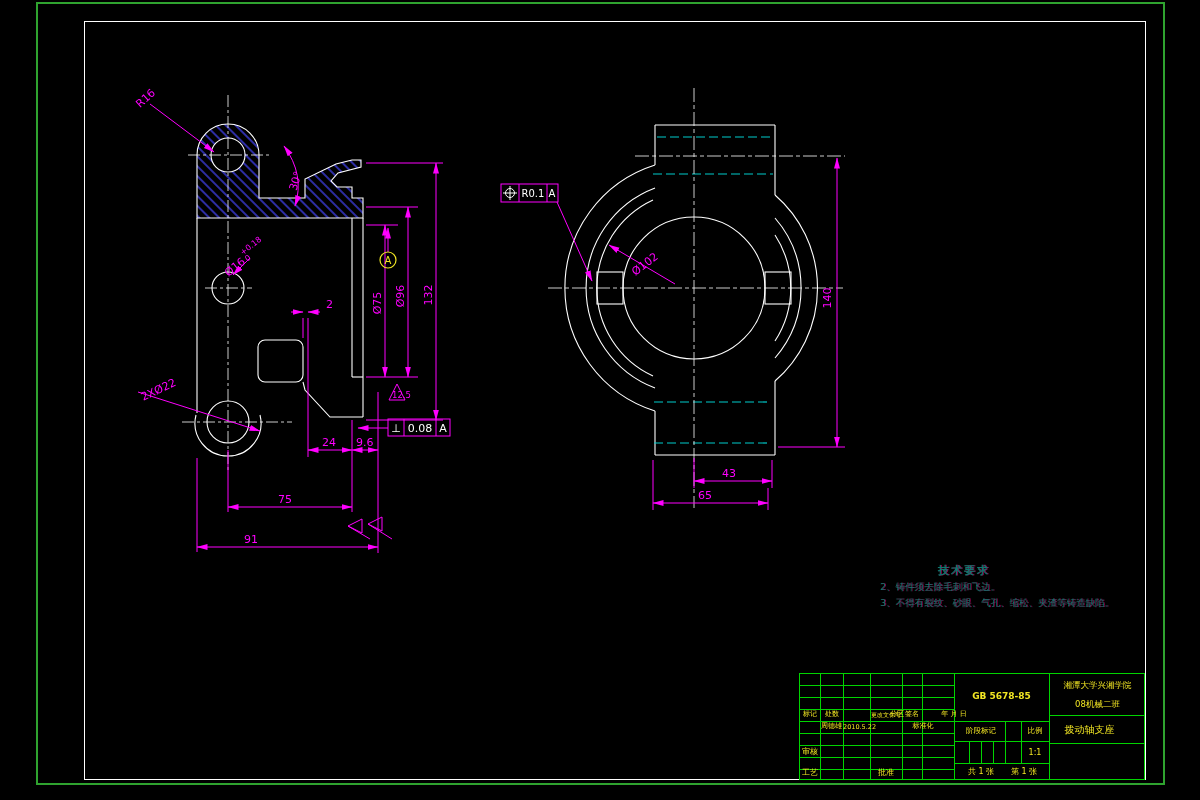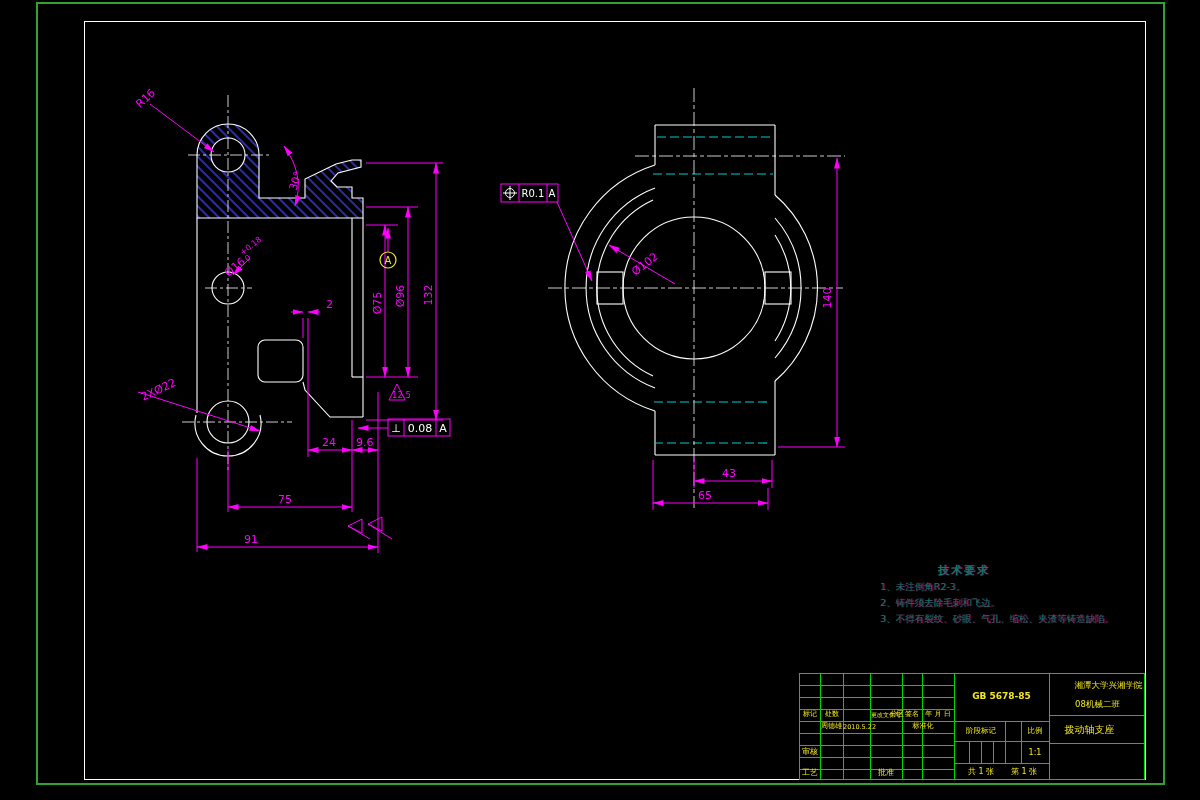--- a/index.html
+++ b/index.html
@@ -208,21 +208,20 @@
       </g>
       <g font-size="10" fill="#ffffff">
         <text x="533" y="197" text-anchor="middle">R0.1</text>
         <text x="552" y="197" text-anchor="middle">A</text>
       </g>
     </g>
   </svg>
 
   <div class="notes">
     <div class="nt">技术要求</div>
-    <div class="ni">1、未注倒角R2-3。</div>
     <div class="ni">2、铸件须去除毛刺和飞边。</div>
     <div class="ni">3、不得有裂纹、砂眼、气孔、缩松、夹渣等铸造缺陷。</div>
   </div>
 
   <div class="tblock">
     <svg width="346" height="107" shape-rendering="crispEdges">
       <g stroke="#00d400" stroke-width="1" fill="none">
         <rect x="0.5" y="0.5" width="345" height="106"></rect>
 
         <line x1="155" y1="0" x2="155" y2="107"></line>
@@ -256,34 +255,34 @@
         <line x1="250" y1="42" x2="346" y2="42"></line>
         <line x1="250" y1="70" x2="346" y2="70"></line>
       </g>
     </svg>
 
     <span class="tcell" style="left:1px;top:38px;width:20px;font-size:7px;">标记</span>
     <span class="tcell" style="left:22px;top:38px;width:22px;font-size:7px;">处数</span>
     <span class="tcell" style="left:45px;top:38px;width:26px;font-size:7px;margin-left:40px;">分区</span>
     <span class="tcell" style="left:71px;top:39px;width:32px;font-size:6px;">更改文件号</span>
     <span class="tcell" style="left:103px;top:38px;width:20px;font-size:7px;">签名</span>
-    <span class="tcell" style="left:123px;top:38px;width:32px;font-size:7px;">年 月 日</span>
+    <span class="tcell" style="left:139px;top:38px;width:32px;font-size:7px;">年 月 日</span>
 
     <span class="tcell" style="left:21px;top:50px;width:23px;font-size:7px;font-family:Liberation Mono, monospace;">周德雄</span>
     <span class="tcell" style="left:44px;top:51px;width:27px;font-size:6.5px;">2010.5.22</span>
     <span class="tcell" style="left:84px;top:50px;width:32px;font-size:7px;padding-left:24px;">标准化</span>
 
     <span class="tcell" style="left:1px;top:75px;width:20px;">审核</span>
     <span class="tcell" style="left:1px;top:96px;width:20px;">工艺</span>
     <span class="tcell" style="left:74px;top:96px;width:26px;">批准</span>
 
     <span class="tcell" style="left:155px;top:19px;width:95px;font-size:9px;font-weight:bold;">GB 5678-85</span>
     <span class="tcell" style="left:158px;top:54px;width:48px;font-size:7.5px;">阶段标记</span>
     <span class="tcell" style="left:222px;top:54px;width:28px;font-size:7.5px;">比例</span>
     <span class="tcell" style="left:222px;top:76px;width:28px;font-size:8px;">1:1</span>
     <span class="tcell" style="left:163px;top:95px;width:38px;">共 1 张</span>
     <span class="tcell" style="left:206px;top:95px;width:38px;">第 1 张</span>
 
-    <span class="tcell" style="left:252px;top:8px;width:93px;font-size:8.5px;padding-left:11px;">湘潭大学兴湘学院</span>
+    <span class="tcell" style="left:252px;top:8px;width:93px;font-size:8.5px;">湘潭大学兴湘学院</span>
     <span class="tcell" style="left:252px;top:27px;width:93px;font-size:8.5px;">08机械二班</span>
     <span class="tcell" style="left:244px;top:52px;width:93px;font-size:10px;">拨动轴支座</span>
   </div>
 </div>
 
 </body></html>

